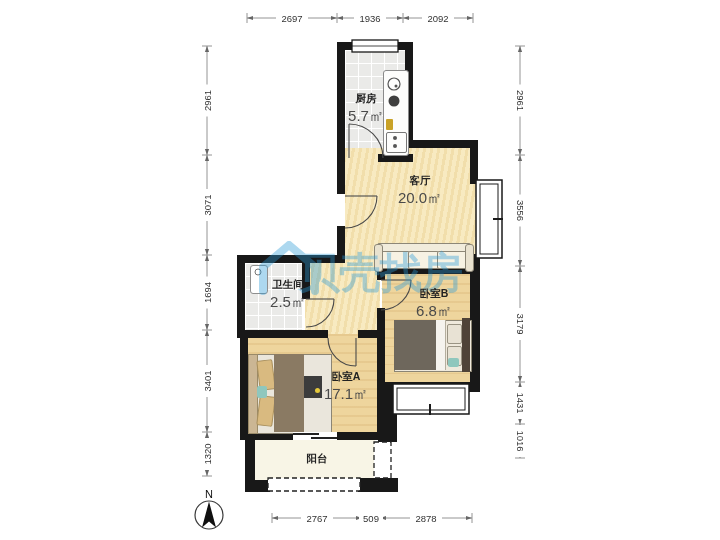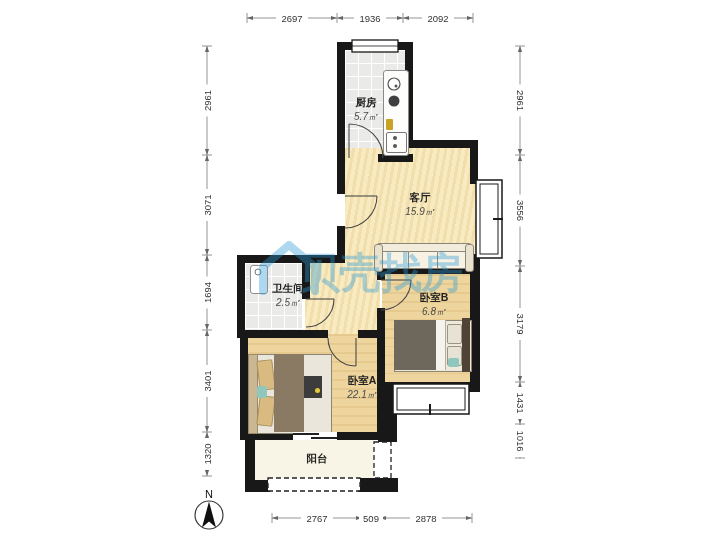--- a/index.html
+++ b/index.html
@@ -11,21 +11,21 @@
         background-image:linear-gradient(#ffffff 1px,transparent 1px),
                          linear-gradient(90deg,#ffffff 1px,transparent 1px);
         background-size:13px 13px;}
   .livfloor{position:absolute;background-color:#f6e7ba;
         background-image:repeating-linear-gradient(100deg,rgba(222,186,110,.20) 0 3px,rgba(255,246,220,.20) 3px 7px);}
   .woodfloor{position:absolute;background-color:#eed59d;
         background-image:repeating-linear-gradient(180deg,rgba(190,140,70,.16) 0 1.5px,transparent 1.5px 9px);}
   .balcfloor{position:absolute;background:#f8f5e6;}
   .label{position:absolute;transform:translate(-50%,-50%);text-align:center;line-height:1.3;z-index:30;}
   .rname{font-size:10.5px;color:#222;font-weight:700;white-space:nowrap;}
-  .rarea{font-size:10px;color:#4a4a4a;white-space:nowrap;font-style:italic;}
+  .rarea{font-size:15px;color:#4a4a4a;white-space:nowrap;}
   svg.overlay{position:absolute;left:0;top:0;z-index:20;}
   .furn{position:absolute;}
 </style>
 </head>
 <body>
 
 <div class="stage">
 
   <div class="tile" style="left:345px;top:50px;width:60px;height:106px;"></div>
   <div class="livfloor" style="left:345px;top:148px;width:131px;height:118px;"></div>
@@ -255,33 +255,33 @@
       <text x="209" y="498" text-anchor="middle" font-size="11" fill="#111">N</text>
       <circle cx="209" cy="515" r="14" fill="none" stroke="#3a3a3a" stroke-width="1.2"></circle>
       <polygon points="209,501.5 202,527.5 209,521.5 216,527.5" fill="#101010"></polygon>
     </g>
   </svg>
 
   <div class="label" style="left:366px;top:109px;">
     <div class="rname">厨房</div>
     <div class="rarea">5.7㎡</div>
   </div>
-  <div class="label" style="left:420px;top:204px;">
+  <div class="label" style="left:420px;top:191px;">
     <div class="rname">客厅</div>
-    <div class="rarea">15.9㎡</div>
+    <div class="rarea">20.0㎡</div>
   </div>
   <div class="label" style="left:288px;top:295px;">
     <div class="rname">卫生间</div>
     <div class="rarea">2.5㎡</div>
   </div>
   <div class="label" style="left:434px;top:304px;">
     <div class="rname">卧室B</div>
     <div class="rarea">6.8㎡</div>
   </div>
-  <div class="label" style="left:362px;top:387px;">
+  <div class="label" style="left:346px;top:387px;">
     <div class="rname">卧室A</div>
-    <div class="rarea">22.1㎡</div>
+    <div class="rarea">17.1㎡</div>
   </div>
   <div class="label" style="left:317px;top:459px;">
     <div class="rname">阳台</div>
   </div>
 
 </div>
 
 </body></html>

